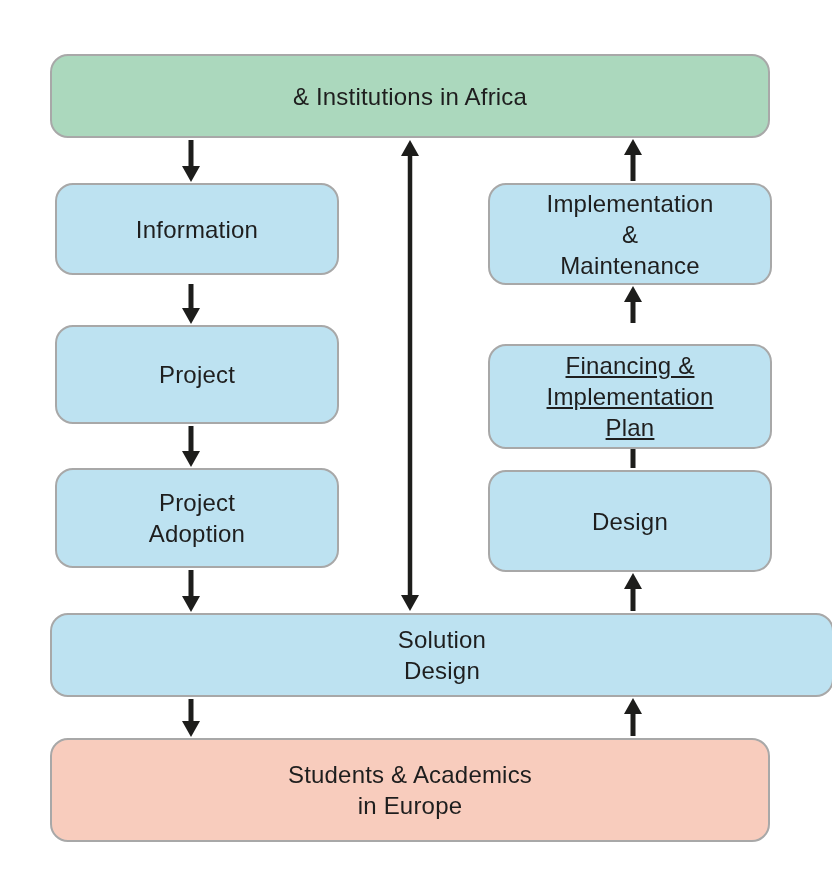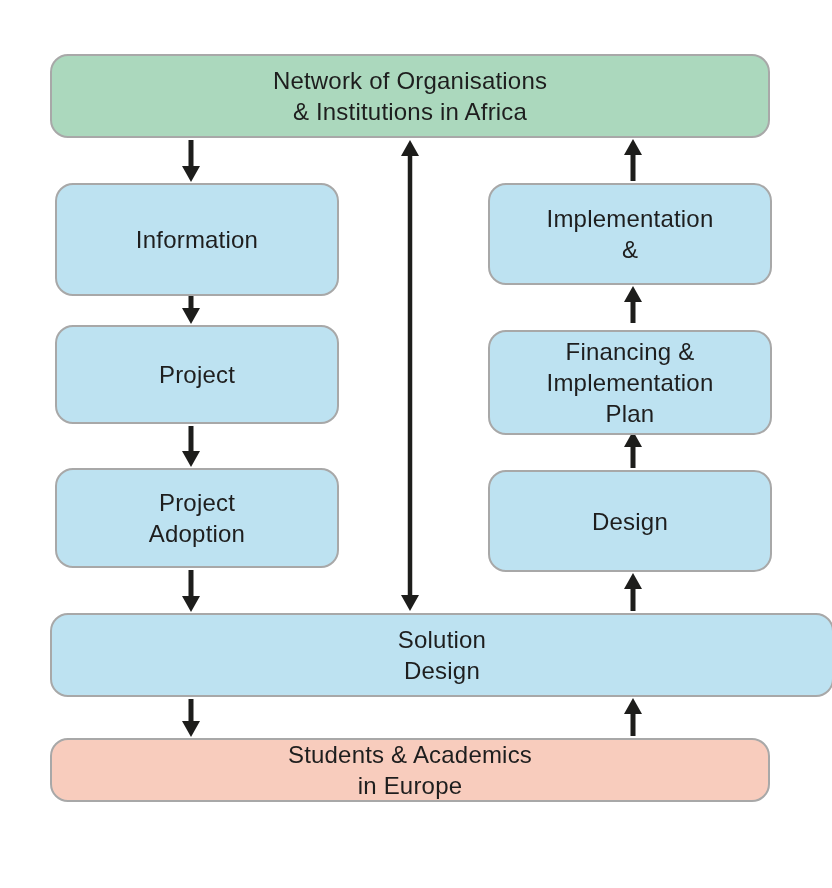--- a/index.html
+++ b/index.html
@@ -92,55 +92,55 @@
       <line x1="633" y1="589" x2="633" y2="611" stroke-width="5"></line>
       <polygon points="633,573 624,589 642,589"></polygon>
     </g>
     <g class="arrow">
       <line x1="633" y1="714" x2="633" y2="736" stroke-width="5"></line>
       <polygon points="633,698 624,714 642,714"></polygon>
     </g>
   </svg>
 
   <div class="node africa" style="left:50px; top:54px; width:720px; height:84px;">
-    <div class="line">Network of Organisations</div>
     <div class="line">&amp; Institutions in Africa</div>
   </div>
 
-  <div class="node process" style="left:55px; top:183px; width:284px; height:113px;">
+  <div class="node process" style="left:55px; top:183px; width:284px; height:92px;">
     <div class="line">Information</div>
   </div>
 
   <div class="node process" style="left:55px; top:325px; width:284px; height:99px;">
     <div class="line">Project</div>
   </div>
 
   <div class="node process" style="left:55px; top:468px; width:284px; height:100px;">
     <div class="line">Project</div>
     <div class="line">Adoption</div>
   </div>
 
   <div class="node process" style="left:488px; top:183px; width:284px; height:102px;">
     <div class="line">Implementation</div>
     <div class="line">&amp;</div>
+    <div class="line">Maintenance</div>
   </div>
 
-  <div class="node process" style="left:488px; top:330px; width:284px; height:105px;">
+  <div class="node process" style="left:488px; top:344px; width:284px; height:105px;text-decoration:underline;">
     <div class="line">Financing &amp;</div>
     <div class="line">Implementation</div>
     <div class="line">Plan</div>
   </div>
 
   <div class="node process" style="left:488px; top:470px; width:284px; height:102px;">
     <div class="line">Design</div>
   </div>
 
   <div class="node process" style="left:50px; top:613px; width:784px; height:84px;">
     <div class="line">Solution</div>
     <div class="line">Design</div>
   </div>
 
-  <div class="node europe" style="left:50px; top:738px; width:720px; height:64px;">
+  <div class="node europe" style="left:50px; top:738px; width:720px; height:104px;">
     <div class="line">Students &amp; Academics</div>
     <div class="line">in Europe</div>
   </div>
 
 </div>
 
 </body></html>

